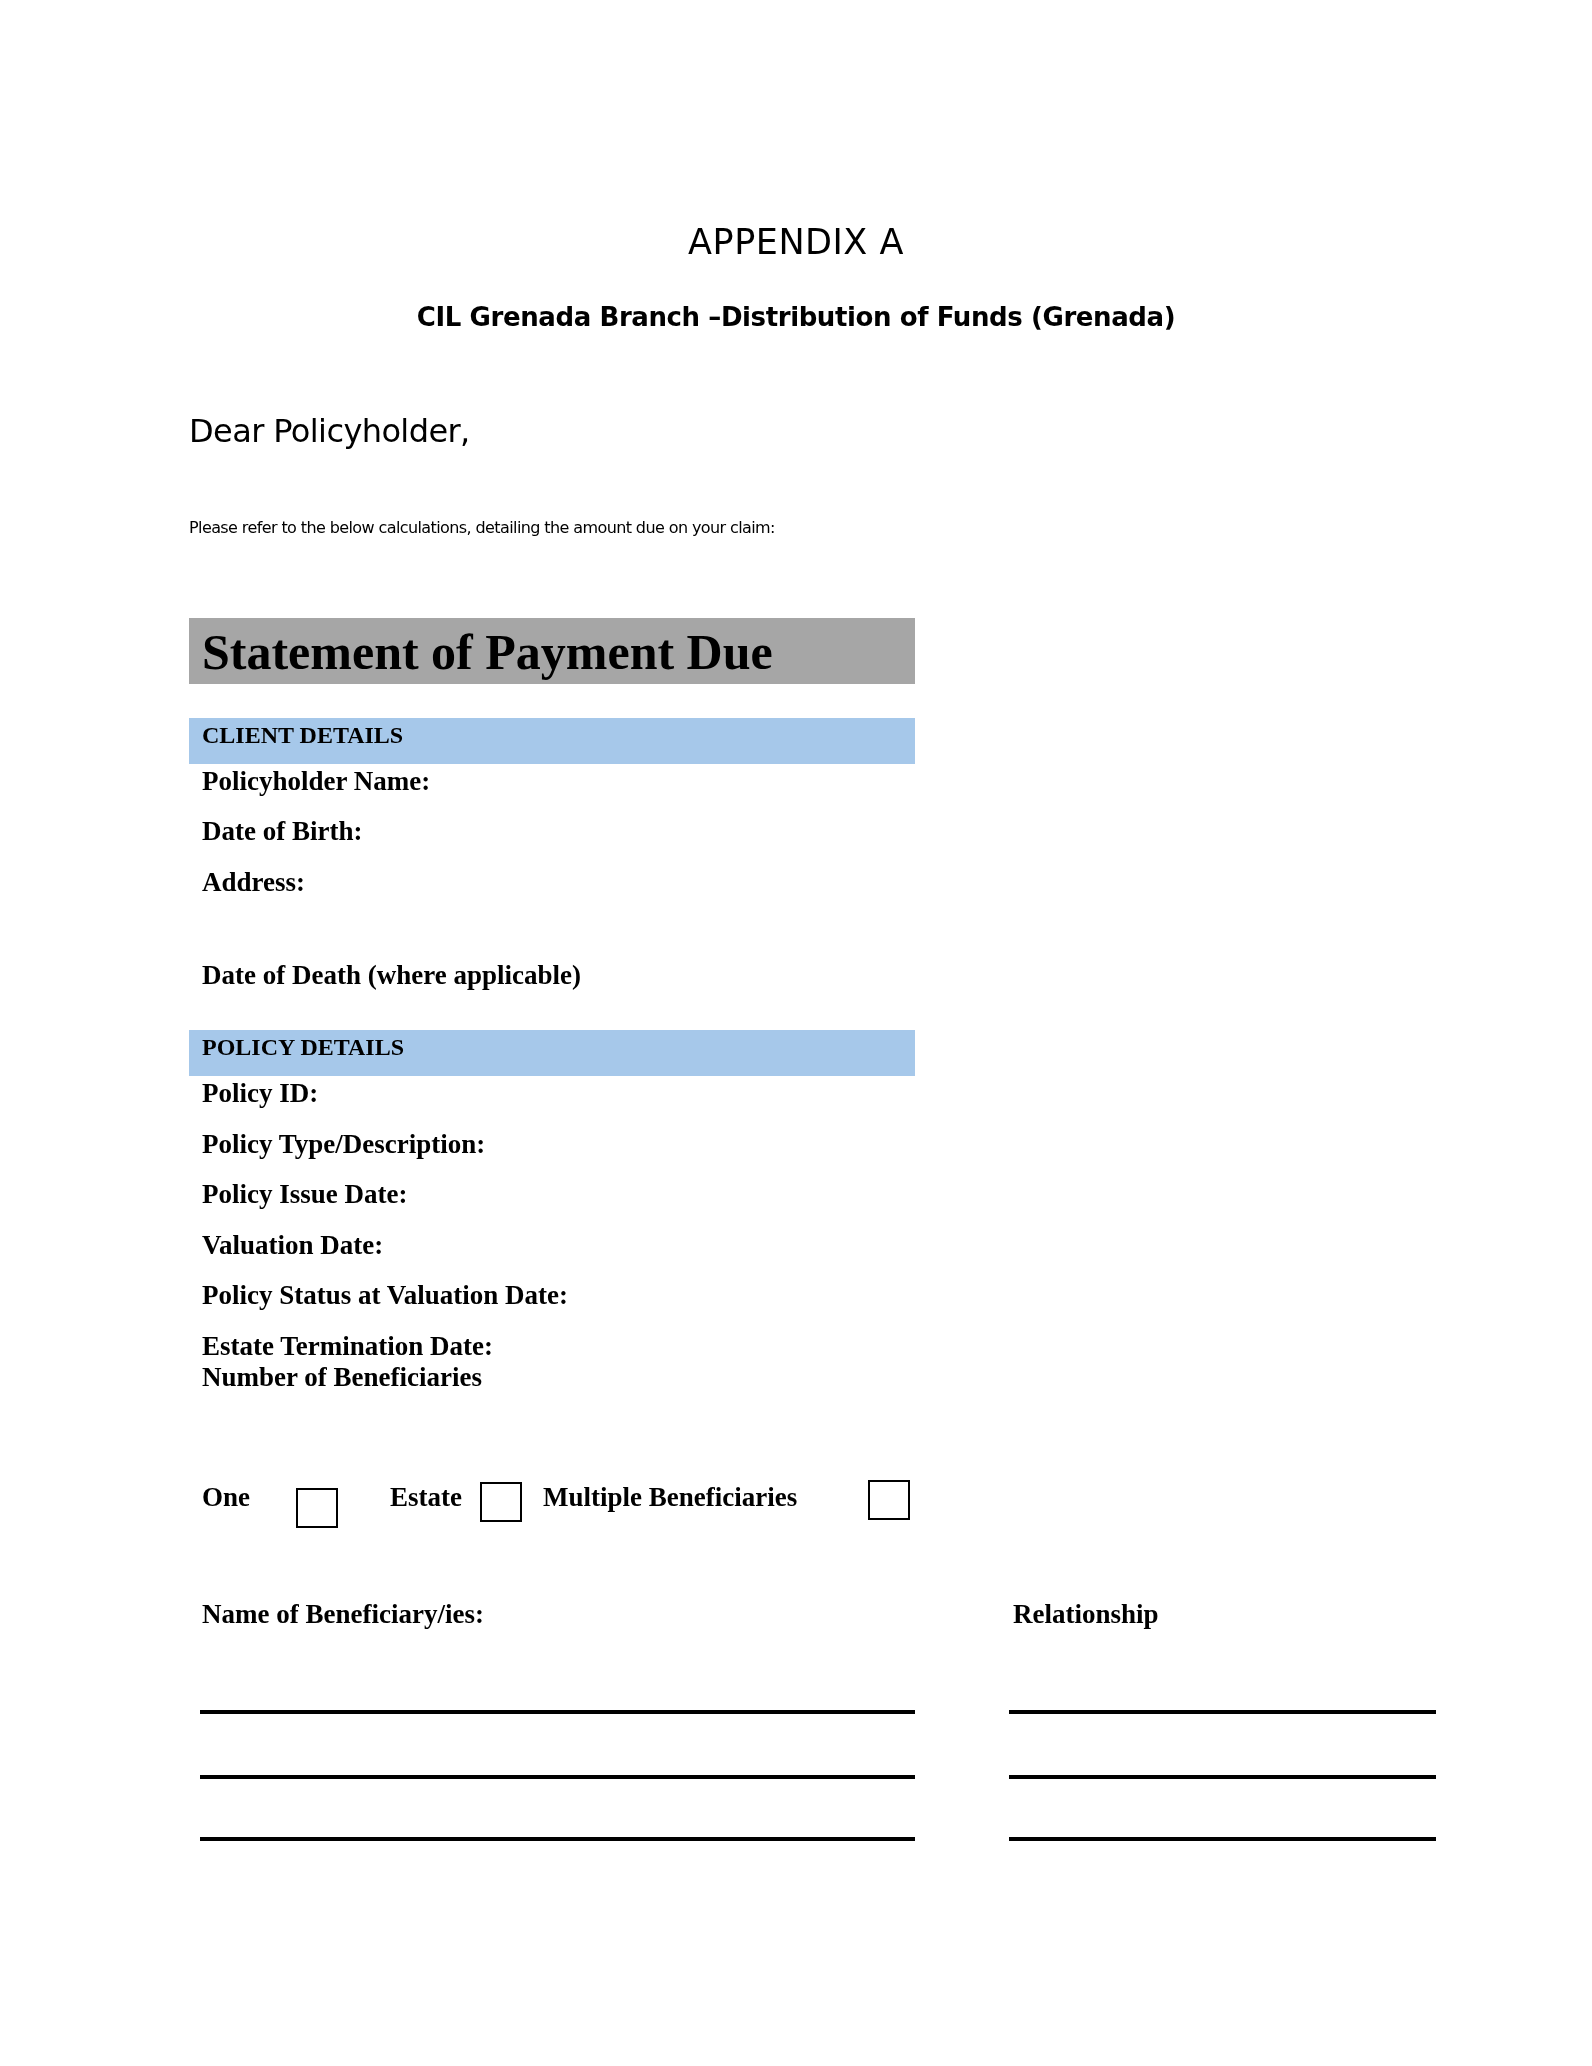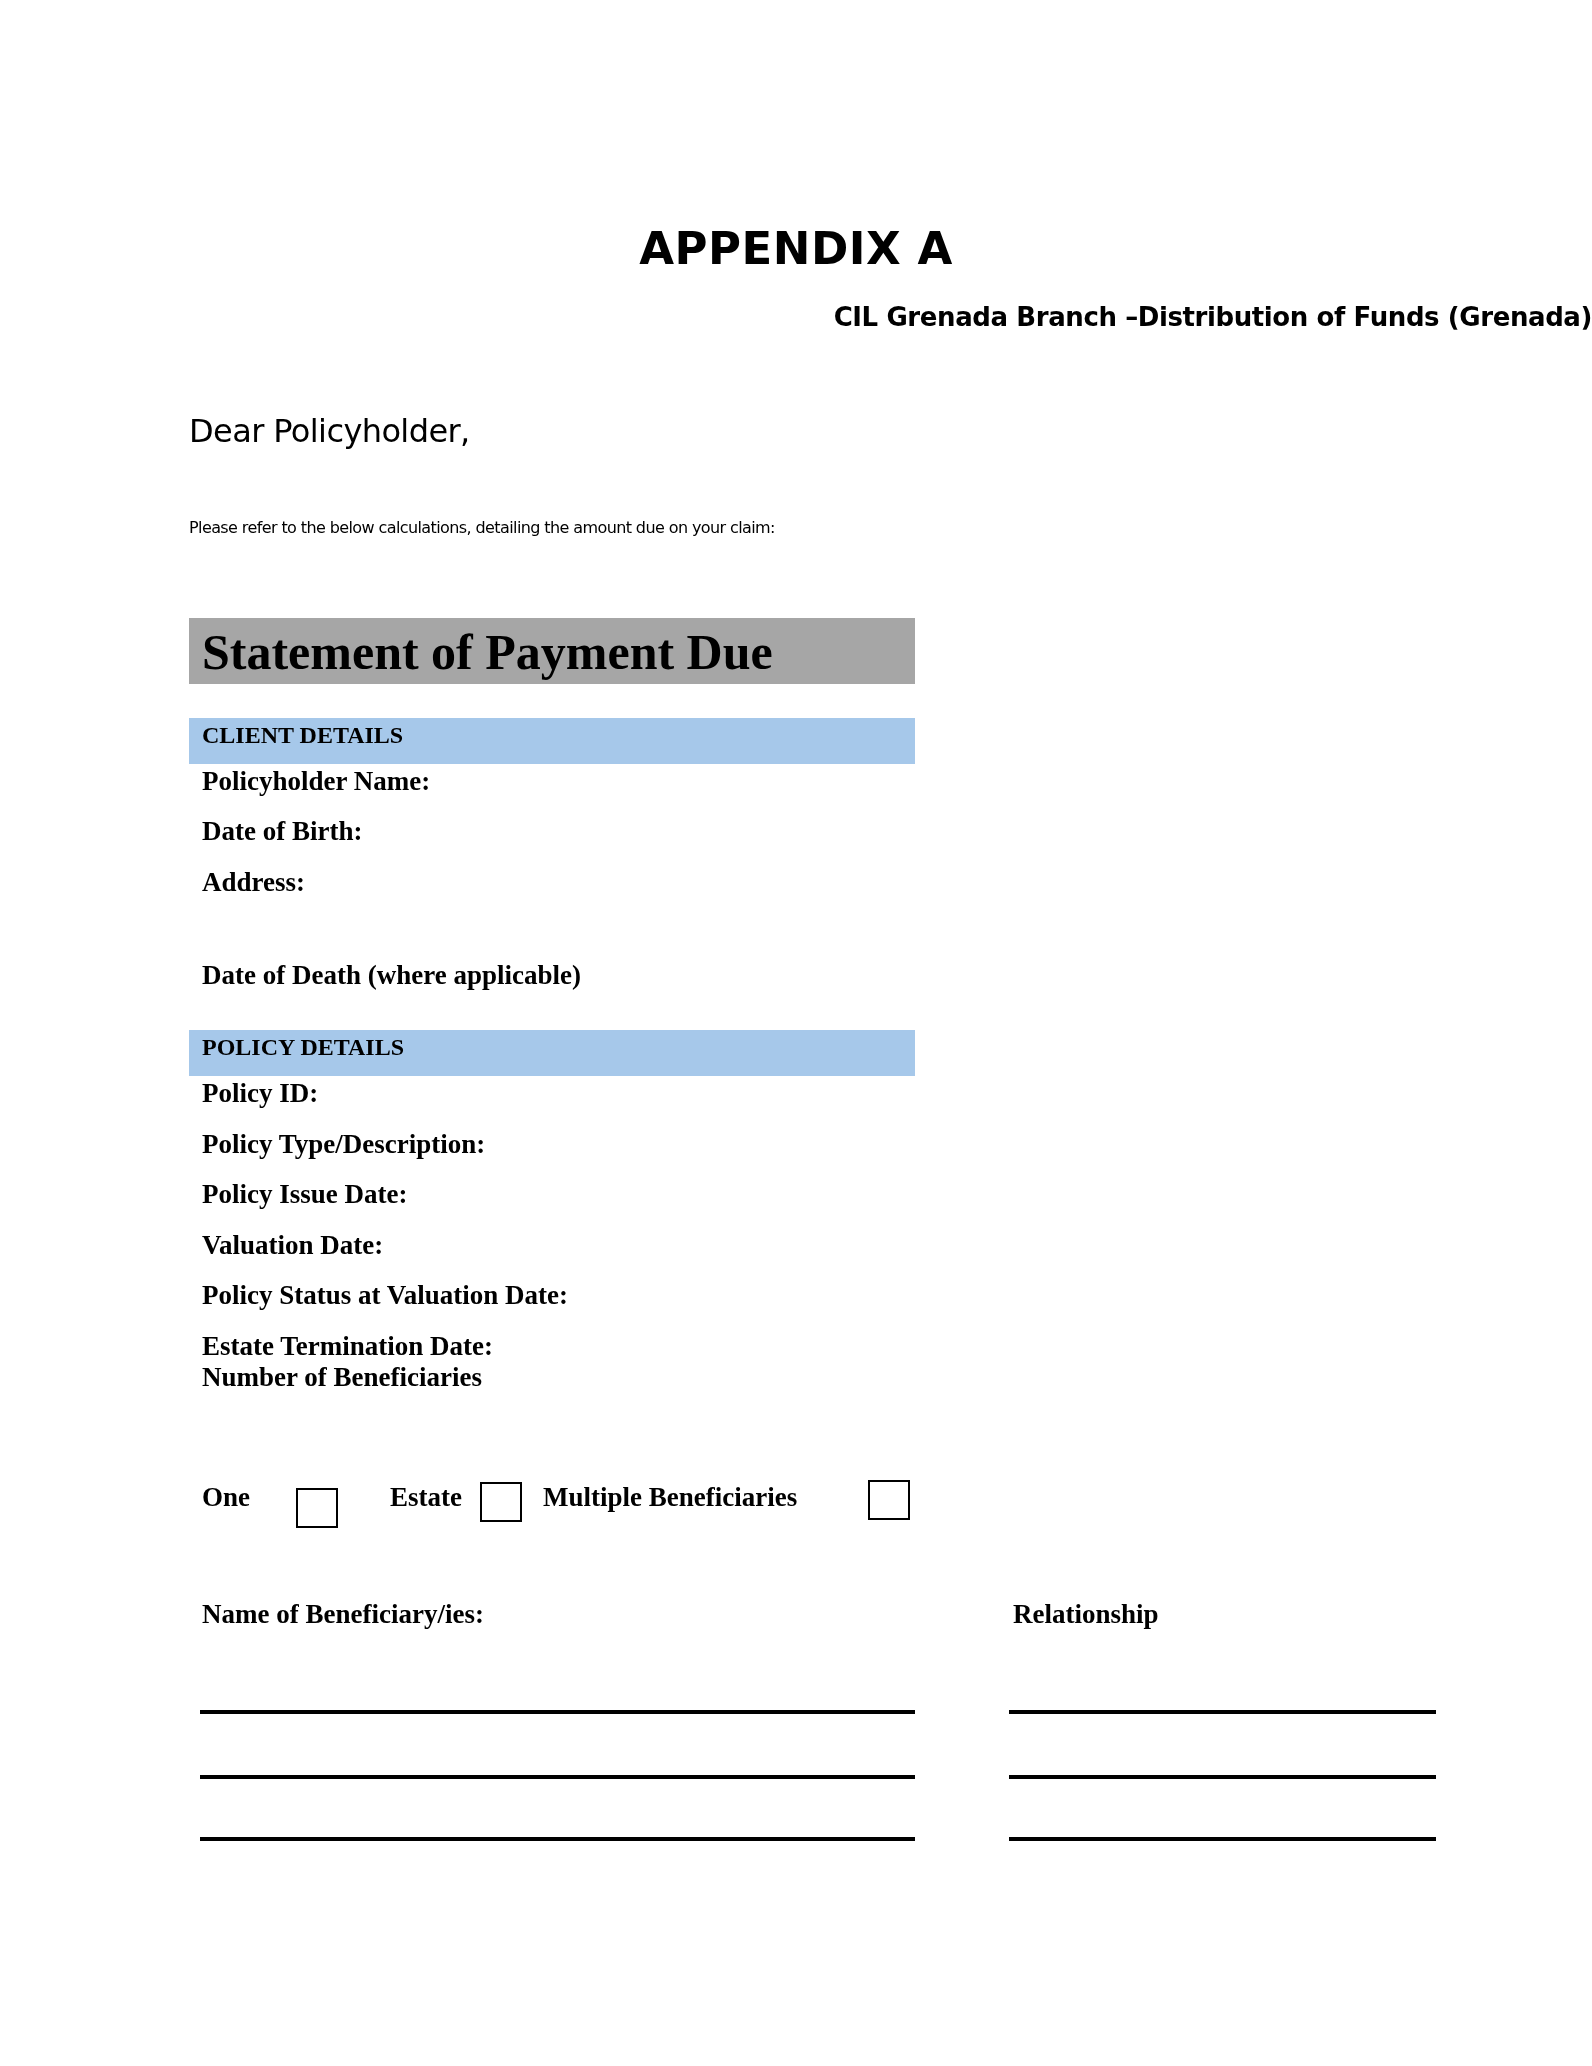--- a/index.html
+++ b/index.html
@@ -1,21 +1,21 @@
 <!DOCTYPE html>
 <html><head>
 <meta charset="utf-8">
 <style>
   html, body { margin:0; padding:0; background:#fff; }
   body { width:1592px; height:2066px; position:relative; overflow:hidden; color:#000; }
   .abs { position:absolute; }
   .sans { font-family:"DejaVu Sans", sans-serif; }
   .serif { font-family:"Liberation Serif", serif; font-weight:bold; }
-  #appendix { left:0; width:1592px; top:222px; text-align:center; font-size:45px; font-weight:bold; letter-spacing:0.5px; }
-  #subtitle { left:0; width:1592px; top:302px; text-align:right; font-size:26px; font-weight:bold; letter-spacing:-0.4px; }
+  #appendix { left:0; width:1592px; top:222px; text-align:center; font-size:35px; font-weight:normal; letter-spacing:0.5px; }
+  #subtitle { left:0; width:1592px; top:302px; text-align:center; font-size:26px; font-weight:bold; letter-spacing:-0.4px; }
   #greeting { left:189px; top:412px; font-size:32px; letter-spacing:-0.6px; }
   #intro { left:189px; top:518px; font-size:16px; letter-spacing:-0.6px; }
   #stmt-box { left:189px; top:618px; width:726px; height:66px; background:#a6a6a6; }
   #stmt-title { left:202px; top:622px; font-size:50px; line-height:60px; }
   .band { left:189px; width:726px; height:46px; background:#a6c8ea; }
   .band-label { left:202px; font-size:24px; line-height:46px; }
   .field { left:202px; font-size:27px; line-height:34px; }
   .cb { width:42px; height:40px; border:2px solid #000; box-sizing:border-box; background:#fff; cursor:pointer; }
   .rule { height:4px; background:#000; }
 </style>

